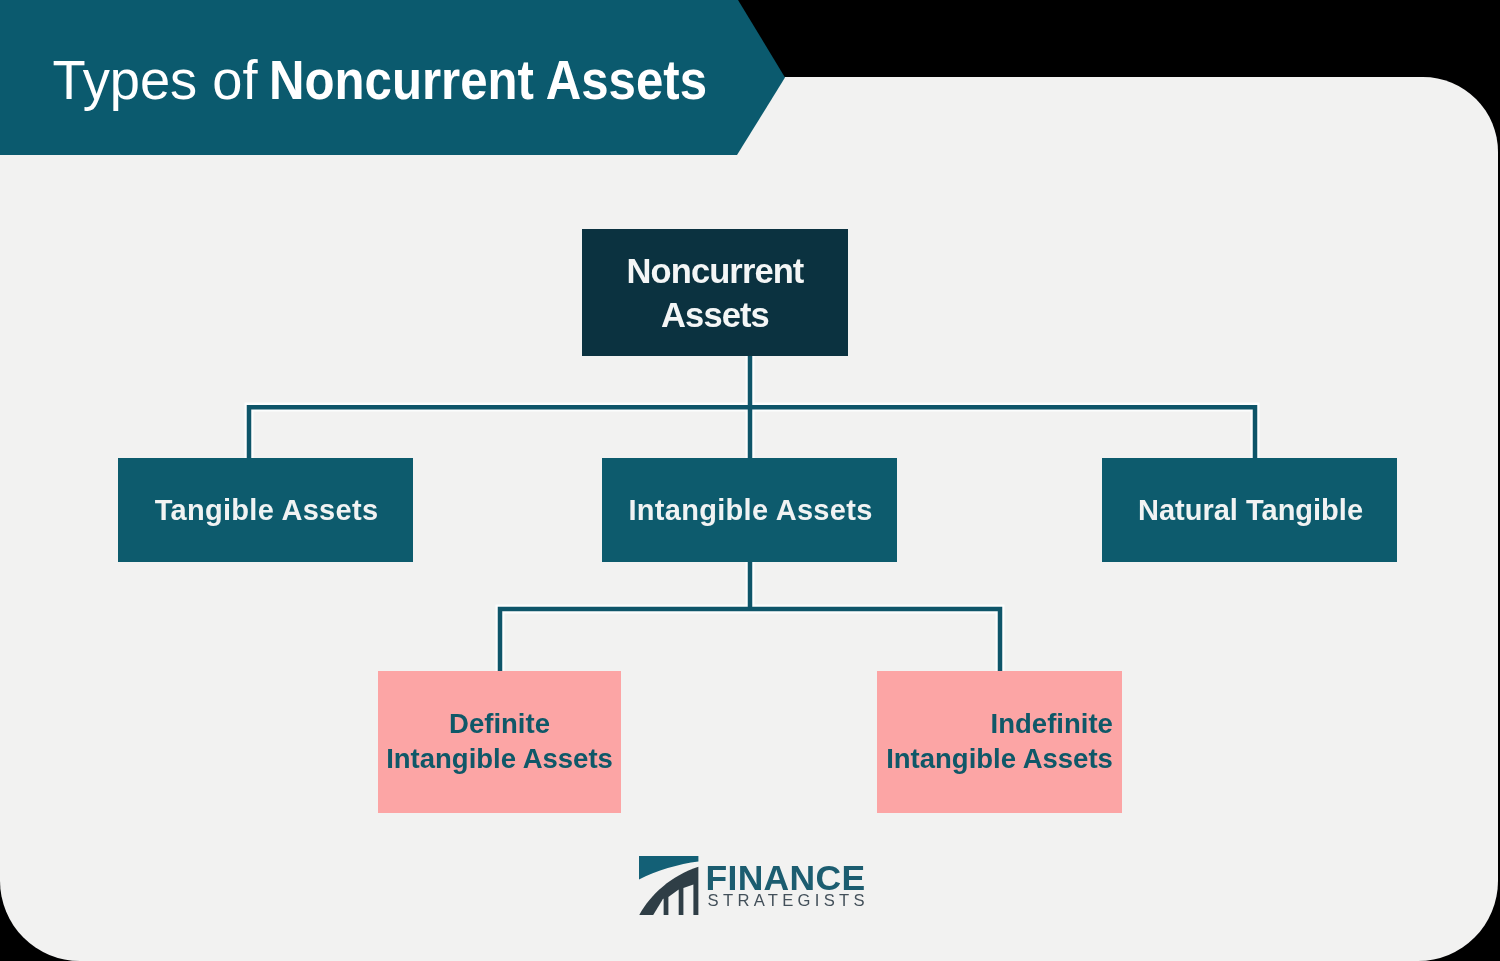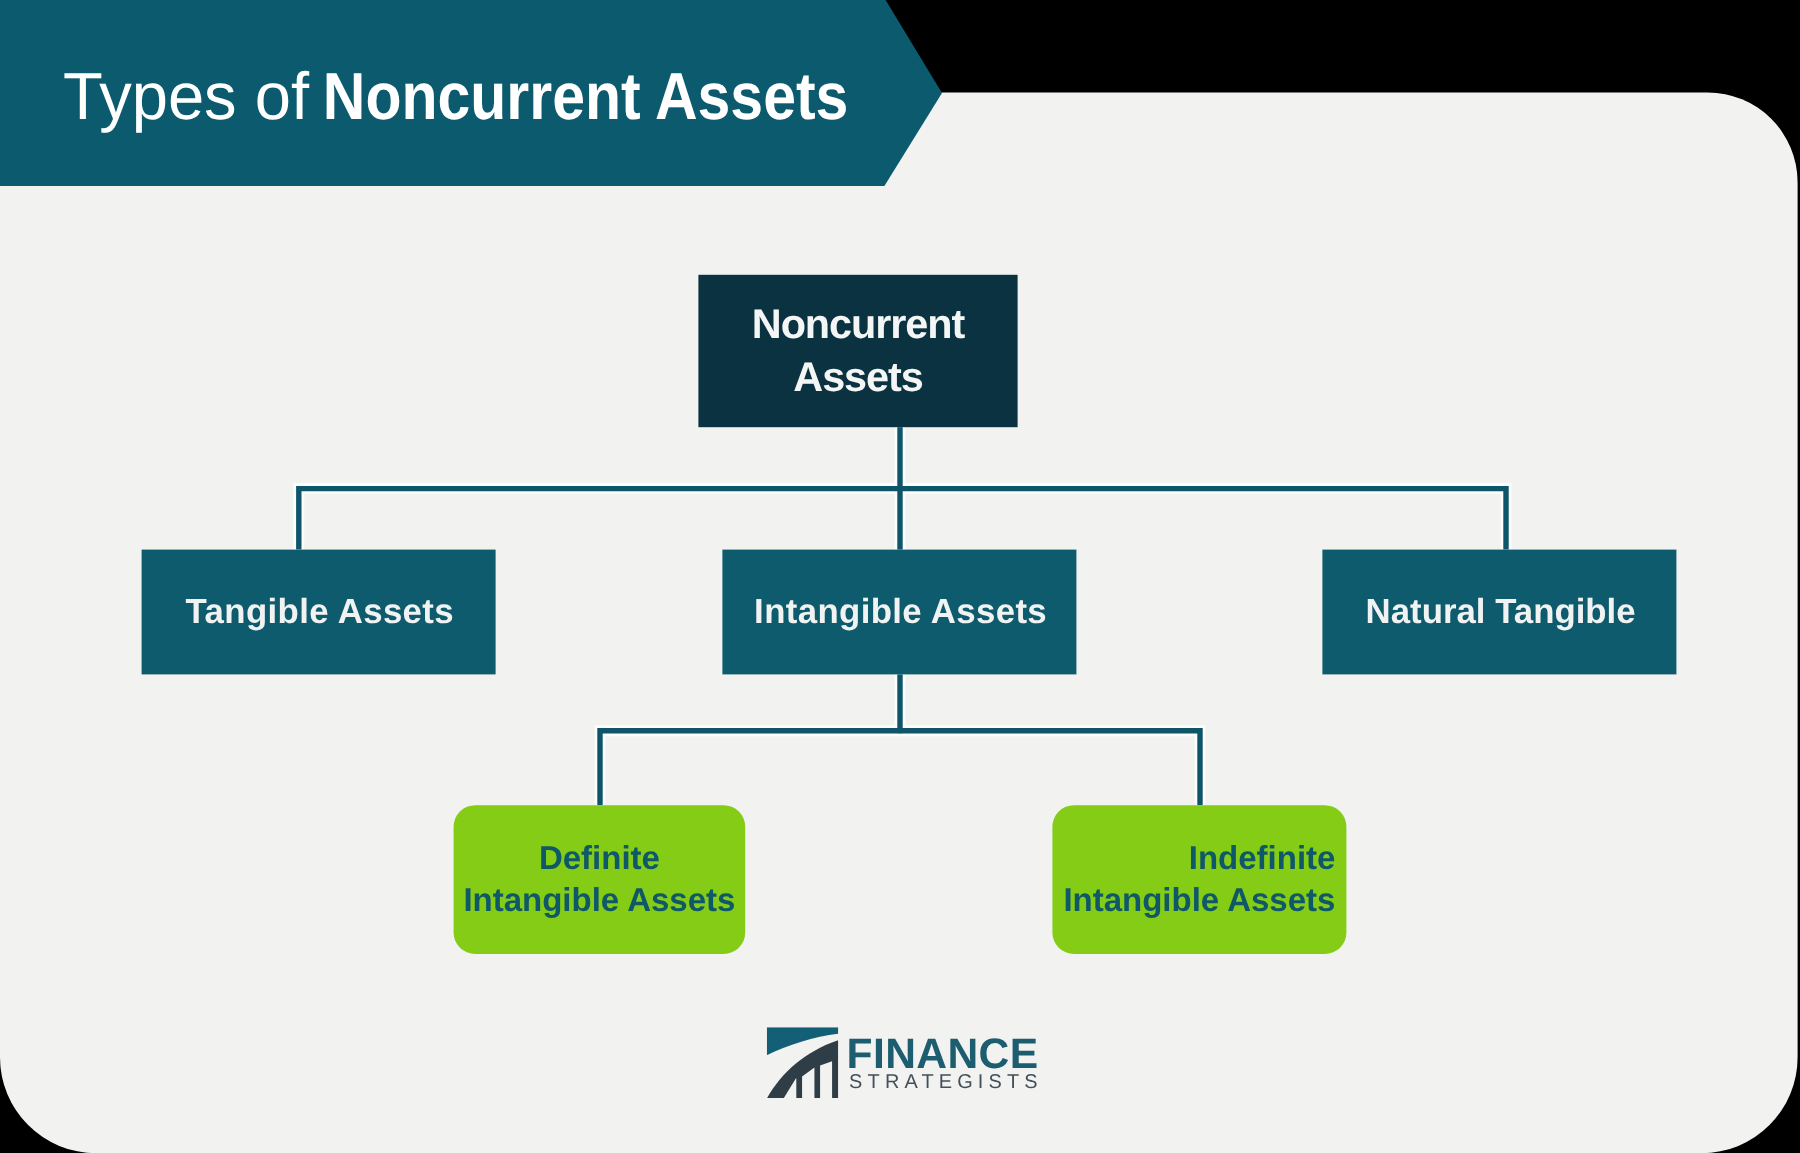--- a/index.html
+++ b/index.html
@@ -19,22 +19,22 @@
          text-align:center; font-weight:bold; }
   #root {
     left:582px; top:229px; width:266px; height:127px; background:#0b3240;
     color:#f4f6f6; font-size:34.5px; line-height:44px; letter-spacing:-0.9px;
   }
   .lvl2 { top:458px; width:295px; height:104px; background:#0d5b6d; padding-left:2px;
           color:#f1f3f3; font-size:29px; letter-spacing:0.3px; }
   #tangible { left:102px;margin-left:16px; }
   #intangible { left:602px; }
   #natural { left:1102px; letter-spacing:0; }
-  .lvl3 { top:671px; height:124px; background:#84cc16; padding-bottom:3px;
-          color:#0f5868; font-size:27.5px; line-height:35px; letter-spacing:0;border-radius:18px; }
+  .lvl3 { top:671px; height:142px; background:#fca5a5; padding-bottom:3px;
+          color:#0f5868; font-size:27.5px; line-height:35px; letter-spacing:0; }
   #definite { left:378px; width:243px; }
   #indefinite { left:877px; width:245px;text-align:right; }
   #lines { position:absolute; left:0; top:0; }
   #titlesvg { position:absolute; left:0; top:0; }
   #logo { position:absolute; left:639px; top:856px; }
 </style>
 </head>
 <body>
   <div id="card"></div>
   <div id="banner"></div>

